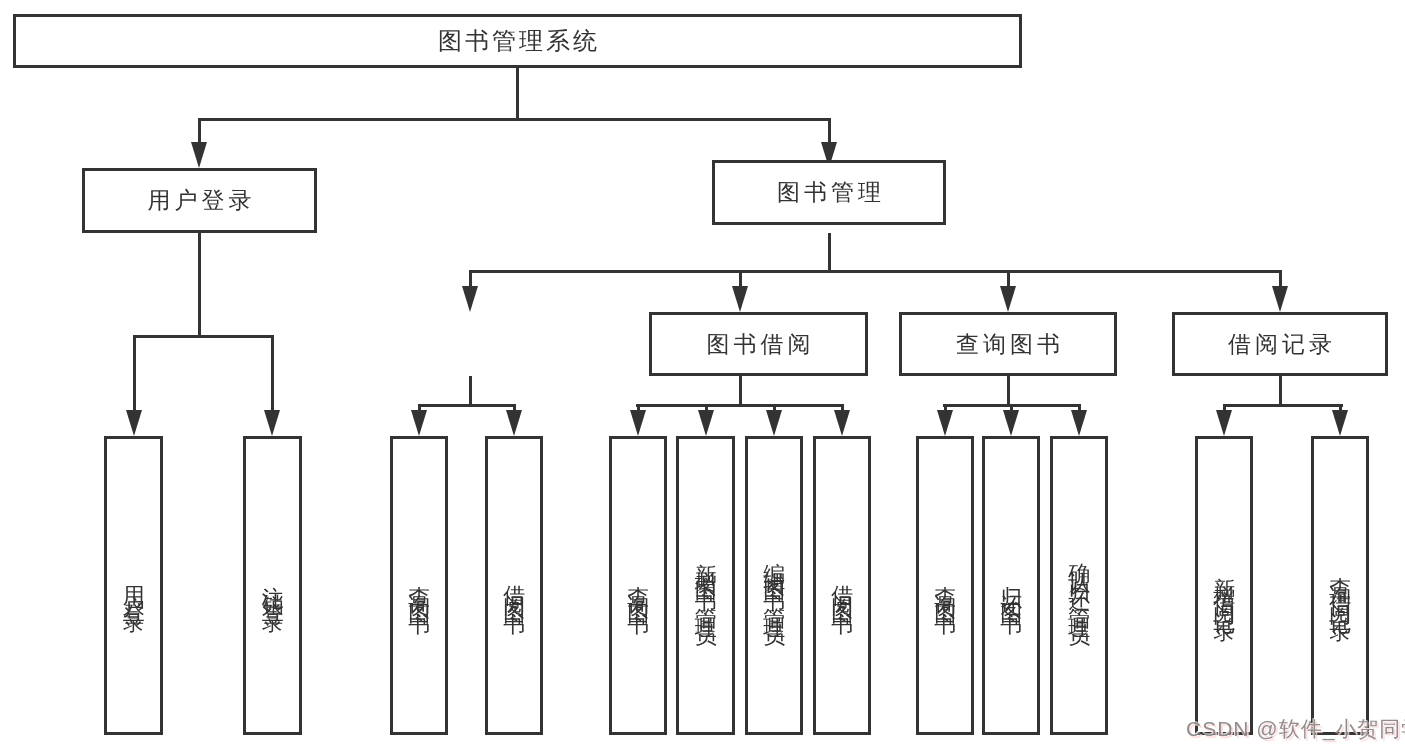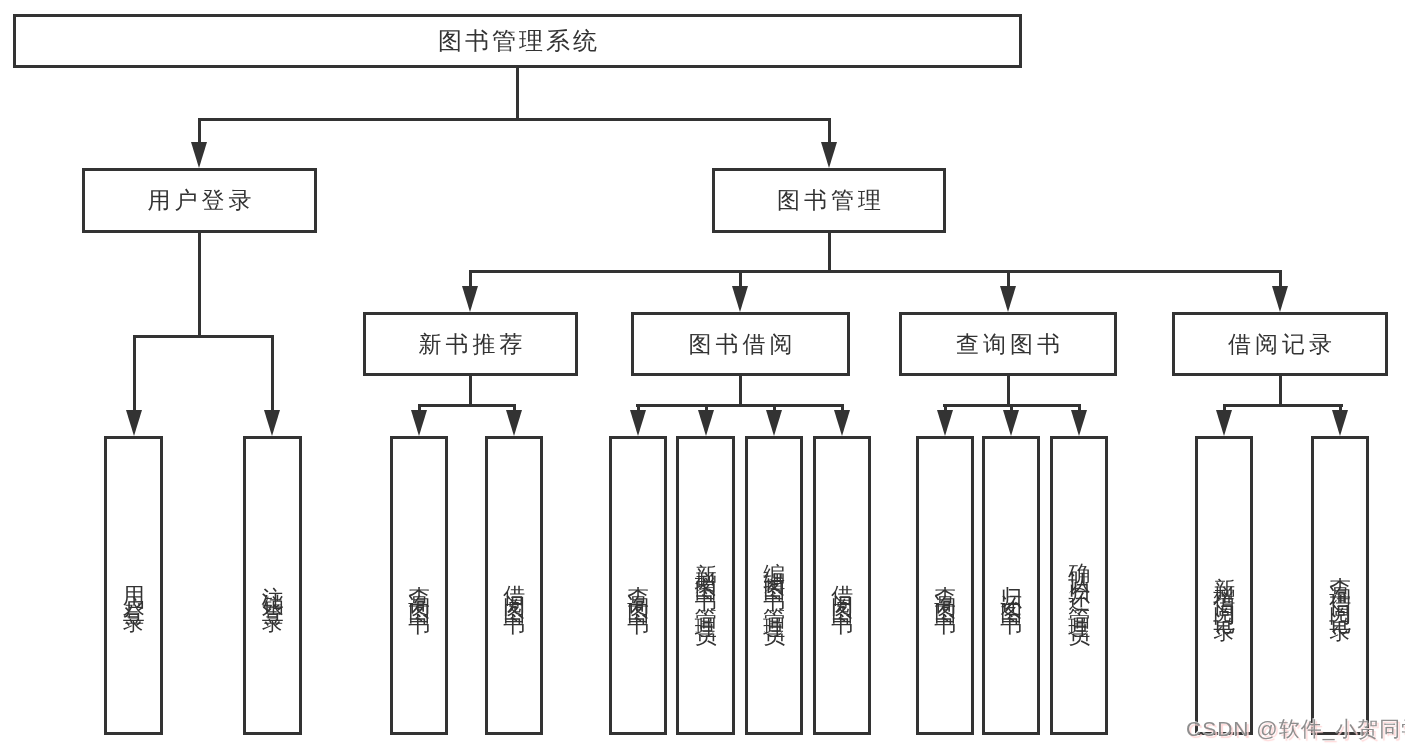--- a/index.html
+++ b/index.html
@@ -95,29 +95,26 @@
   <div class="arrow" style="left:1332px;top:410px"></div>
 
   <div class="box rootnode" style="left:13px;top:14px;width:1009px;height:54px">
     <span>图书管理系统</span>
   </div>
 
   <div class="box hnode" style="left:82px;top:168px;width:235px;height:65px">
     <span>用户登录</span>
   </div>
 
-  <div class="box hnode" style="left:712px;top:168px;width:234px;height:65px">
+  <div class="box hnode" style="left:712px;top:160px;width:234px;height:65px">
     <span>图书管理</span>
   </div>
 
-  <div class="box hnode" style="left:363px;top:312px;width:215px;height:64px">
-    <span>新书推荐</span>
-  </div>
 
-  <div class="box hnode" style="left:631px;top:312px;width:219px;height:64px">
+  <div class="box hnode" style="left:649px;top:312px;width:219px;height:64px">
     <span>图书借阅</span>
   </div>
 
   <div class="box hnode" style="left:899px;top:312px;width:218px;height:64px">
     <span>查询图书</span>
   </div>
 
   <div class="box hnode" style="left:1172px;top:312px;width:216px;height:64px">
     <span>借阅记录</span>
   </div>

